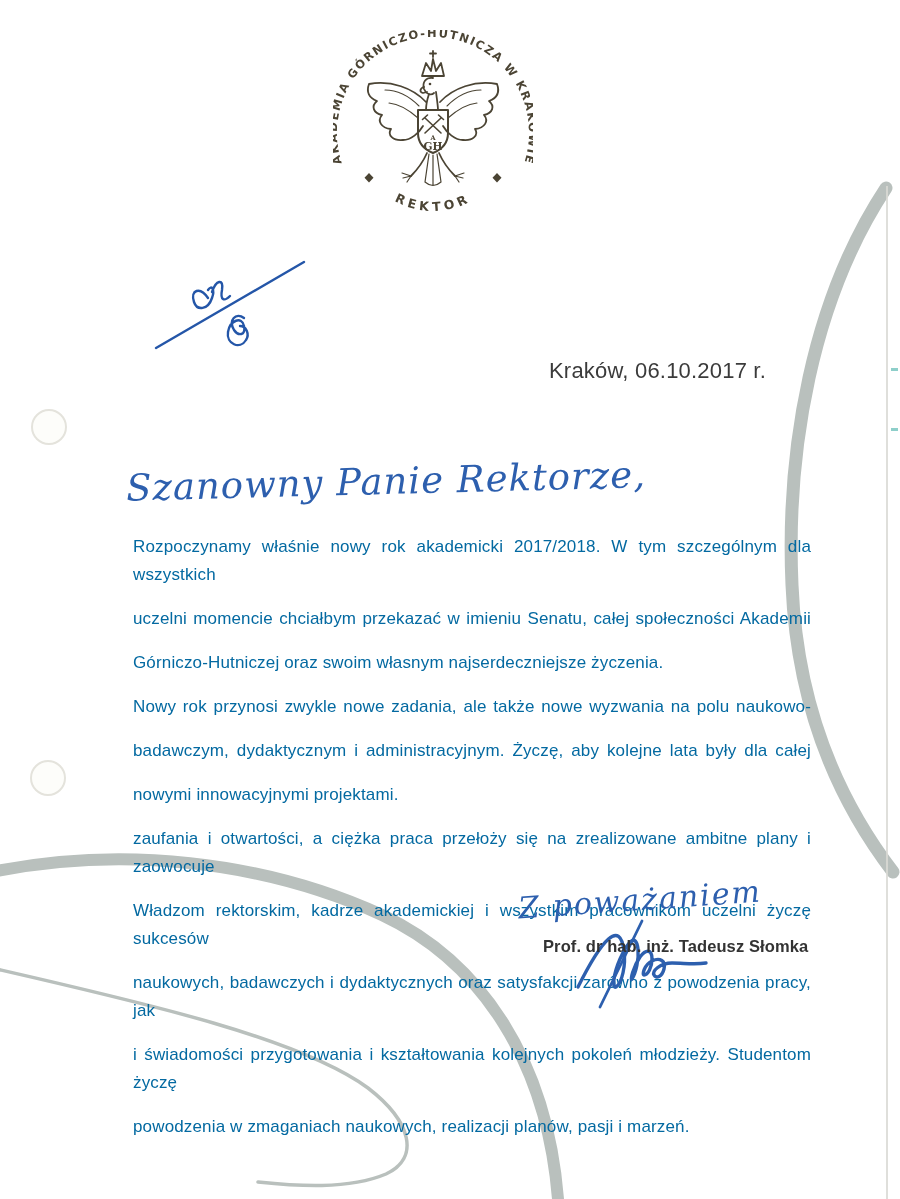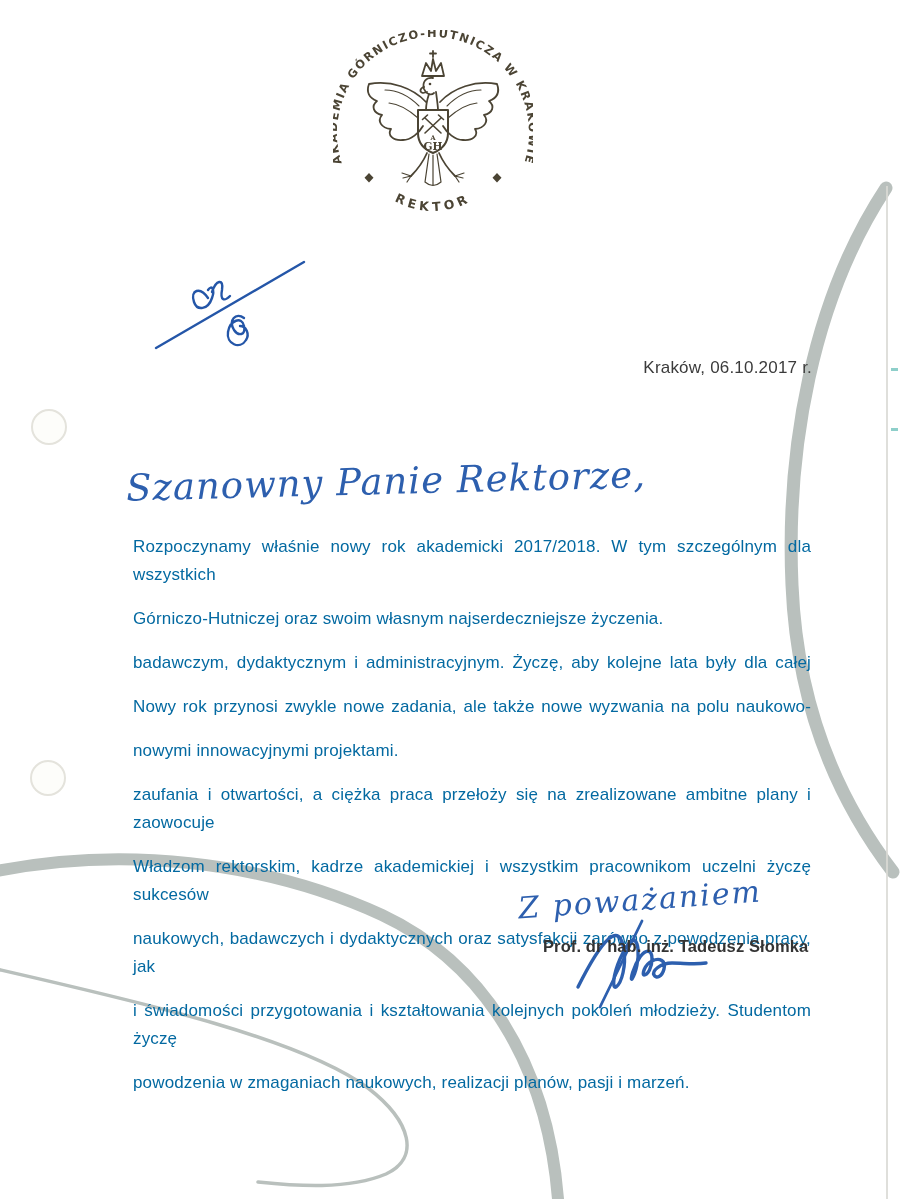--- a/index.html
+++ b/index.html
@@ -24,22 +24,22 @@
   }
 
   
   #seal{left:333px;top:30px;width:200px;height:200px;}
 
   
   #initials{left:152px;top:248px;width:158px;height:106px;}
 
   
   .dateline{
-    left:577px;top:358px;width:235px;
-    font-size:17px;text-align:right;letter-spacing:.2px;color:#3b3b3b;
+    left:531px;top:358px;width:235px;
+    font-size:22px;text-align:right;letter-spacing:.2px;color:#3b3b3b;
   }
 
   
   .recipient{left:133px;top:394px;width:420px;line-height:21.5px;}
   .recipient div{font-size:17.5px;font-weight:bold;color:#2f2f2f;letter-spacing:.2px;}
 
   
   .script{
     font-family:"DejaVu Serif",serif;font-style:italic;
     color:#2d5fae;white-space:nowrap;
@@ -137,25 +137,26 @@
   </svg>
 
   <div class="dateline abs">Kraków, 06.10.2017 r.</div>
 
 
   <div class="script salutation abs">Szanowny Panie Rektorze,</div>
 
   <div class="body-text abs">
       <div class="para">
         <div class="bline">Rozpoczynamy właśnie nowy rok akademicki 2017/2018. W tym szczególnym dla wszystkich</div>
+        <div class="bline">uczelni momencie chciałbym przekazać w imieniu Senatu, całej społeczności Akademii</div>
         <div class="bline last">Górniczo-Hutniczej oraz swoim własnym najserdeczniejsze życzenia.</div>
       </div>
       <div class="para">
+        <div class="bline">Nowy rok przynosi zwykle nowe zadania, ale także nowe wyzwania na polu naukowo-</div>
         <div class="bline">badawczym, dydaktycznym i administracyjnym. Życzę, aby kolejne lata były dla całej</div>
-        <div class="bline">Nowy rok przynosi zwykle nowe zadania, ale także nowe wyzwania na polu naukowo-</div>
         <div class="bline last">nowymi innowacyjnymi projektami.</div>
         <div class="bline">zaufania i otwartości, a ciężka praca przełoży się na zrealizowane ambitne plany i zaowocuje</div>
       </div>
       <div class="para">
         <div class="bline">Władzom rektorskim, kadrze akademickiej i wszystkim pracownikom uczelni życzę sukcesów</div>
         <div class="bline">naukowych, badawczych i dydaktycznych oraz satysfakcji zarówno z powodzenia pracy, jak</div>
         <div class="bline">i świadomości przygotowania i kształtowania kolejnych pokoleń młodzieży. Studentom życzę</div>
         <div class="bline last">powodzenia w zmaganiach naukowych, realizacji planów, pasji i marzeń.</div>
       </div>
     </div>

